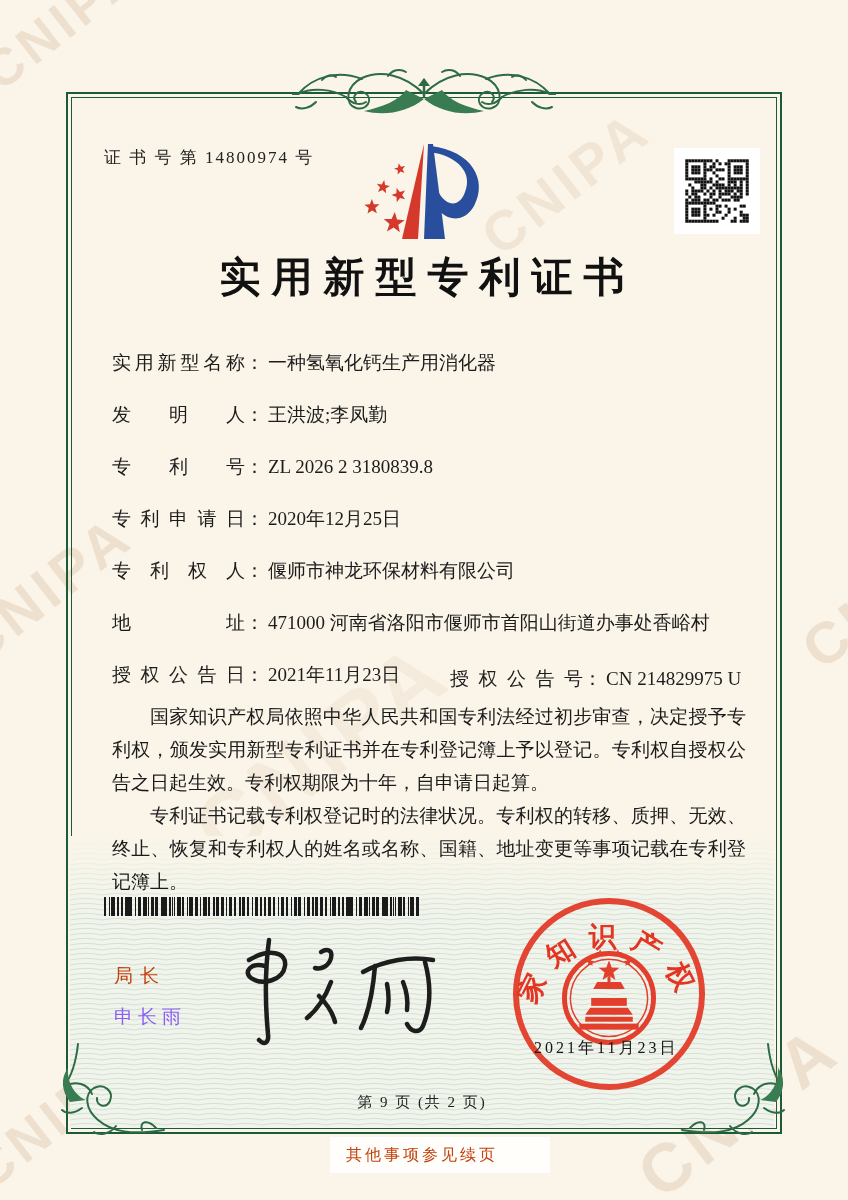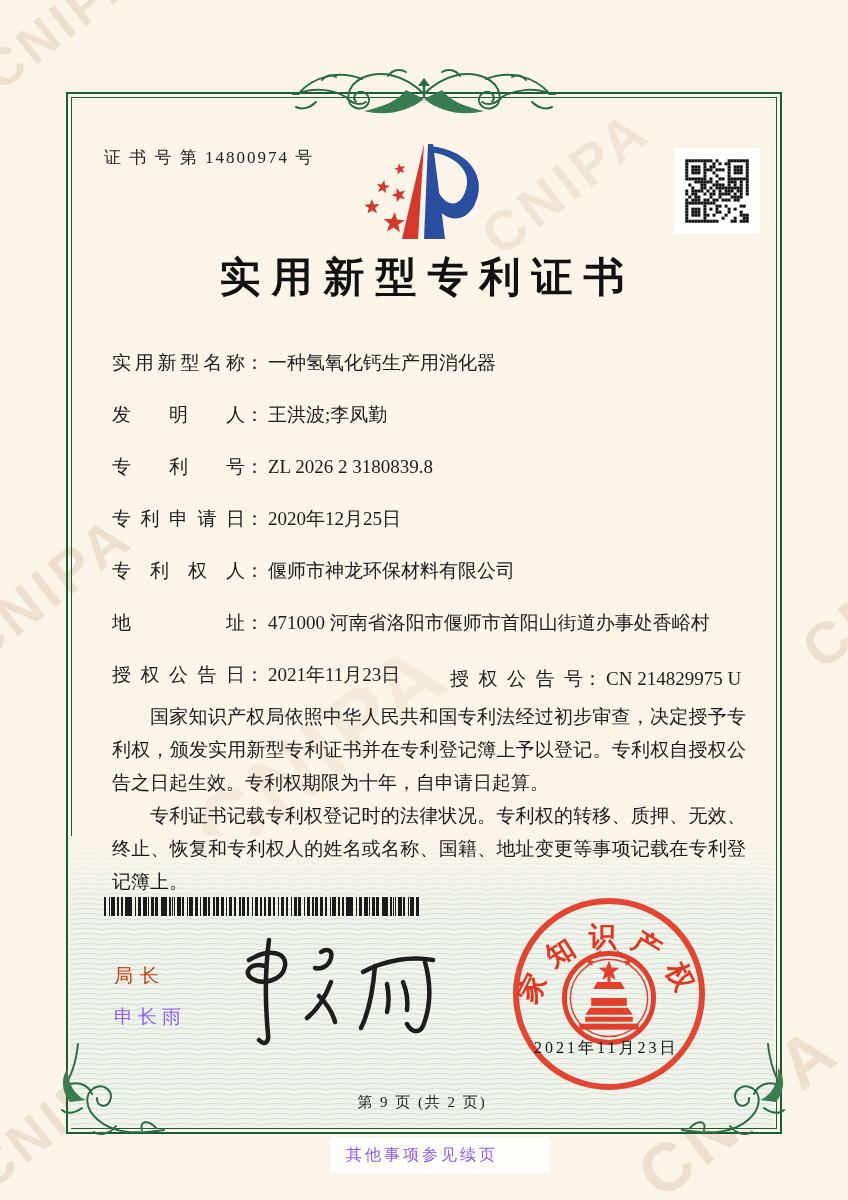--- a/index.html
+++ b/index.html
@@ -46,21 +46,21 @@
   .dname{position:absolute;left:114px;top:1004px;font-size:19px;letter-spacing:5px;color:#8b5cf6;}
   .sig{position:absolute;left:235px;top:922px;width:220px;height:128px;}
 
   .seal{position:absolute;left:510px;top:895px;width:198px;height:198px;}
   .sealdate{position:absolute;left:534px;top:1038px;width:190px;font-size:16px;
       letter-spacing:3px;color:#161616;}
 
   .pagenum{position:absolute;left:66px;width:712px;top:1093px;text-align:center;
       font-size:15px;letter-spacing:2px;color:#222;}
   .contnote{position:absolute;left:330px;top:1137px;width:220px;height:36px;background:#fffefb;
-      font-size:16px;letter-spacing:3px;color:#8b5cf6;display:flex;align-items:center;
+      font-size:16px;letter-spacing:3px;color:#c2410c;display:flex;align-items:center;
       padding-left:16px;box-sizing:border-box;}
 </style>
 </head>
 <body>
 
 <div id="page">
 
   <span class="wm" style="left:-30px;top:-8px;font-size:52px;">CNIPA</span>
   <span class="wm wm2" style="left:468px;top:150px;font-size:56px;">CNIPA</span>
   <span class="wm" style="left:788px;top:560px;font-size:58px;">CNIPA</span>

